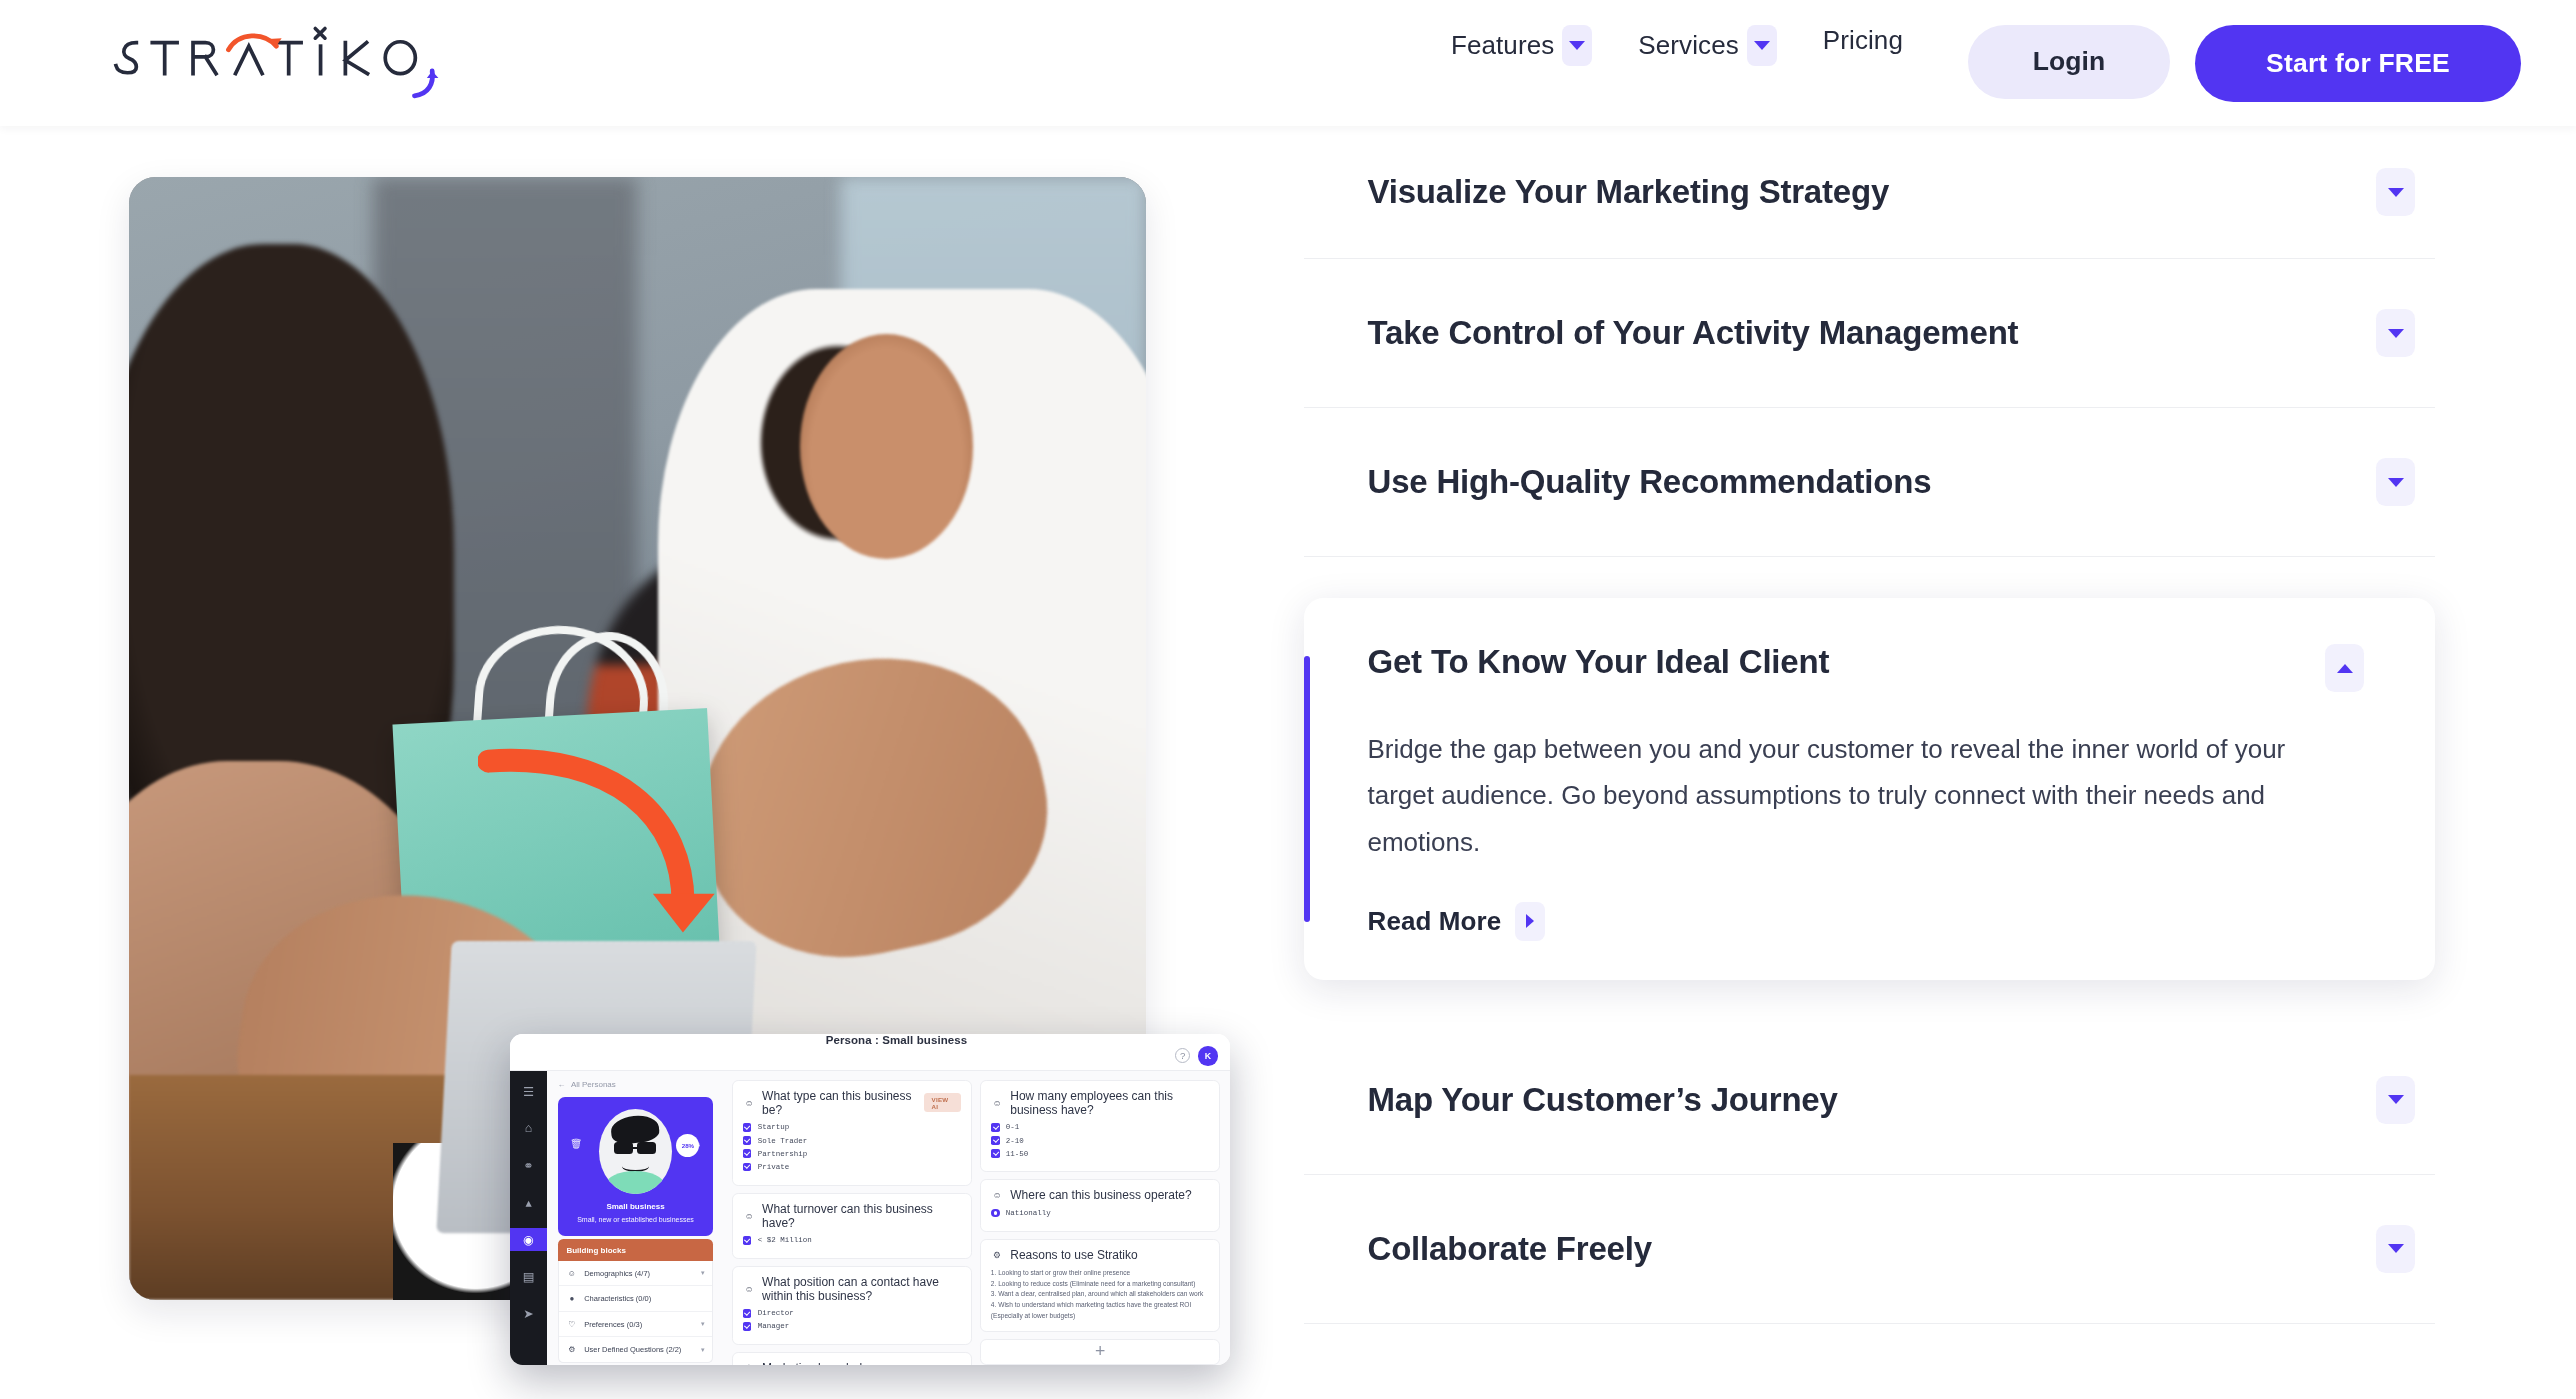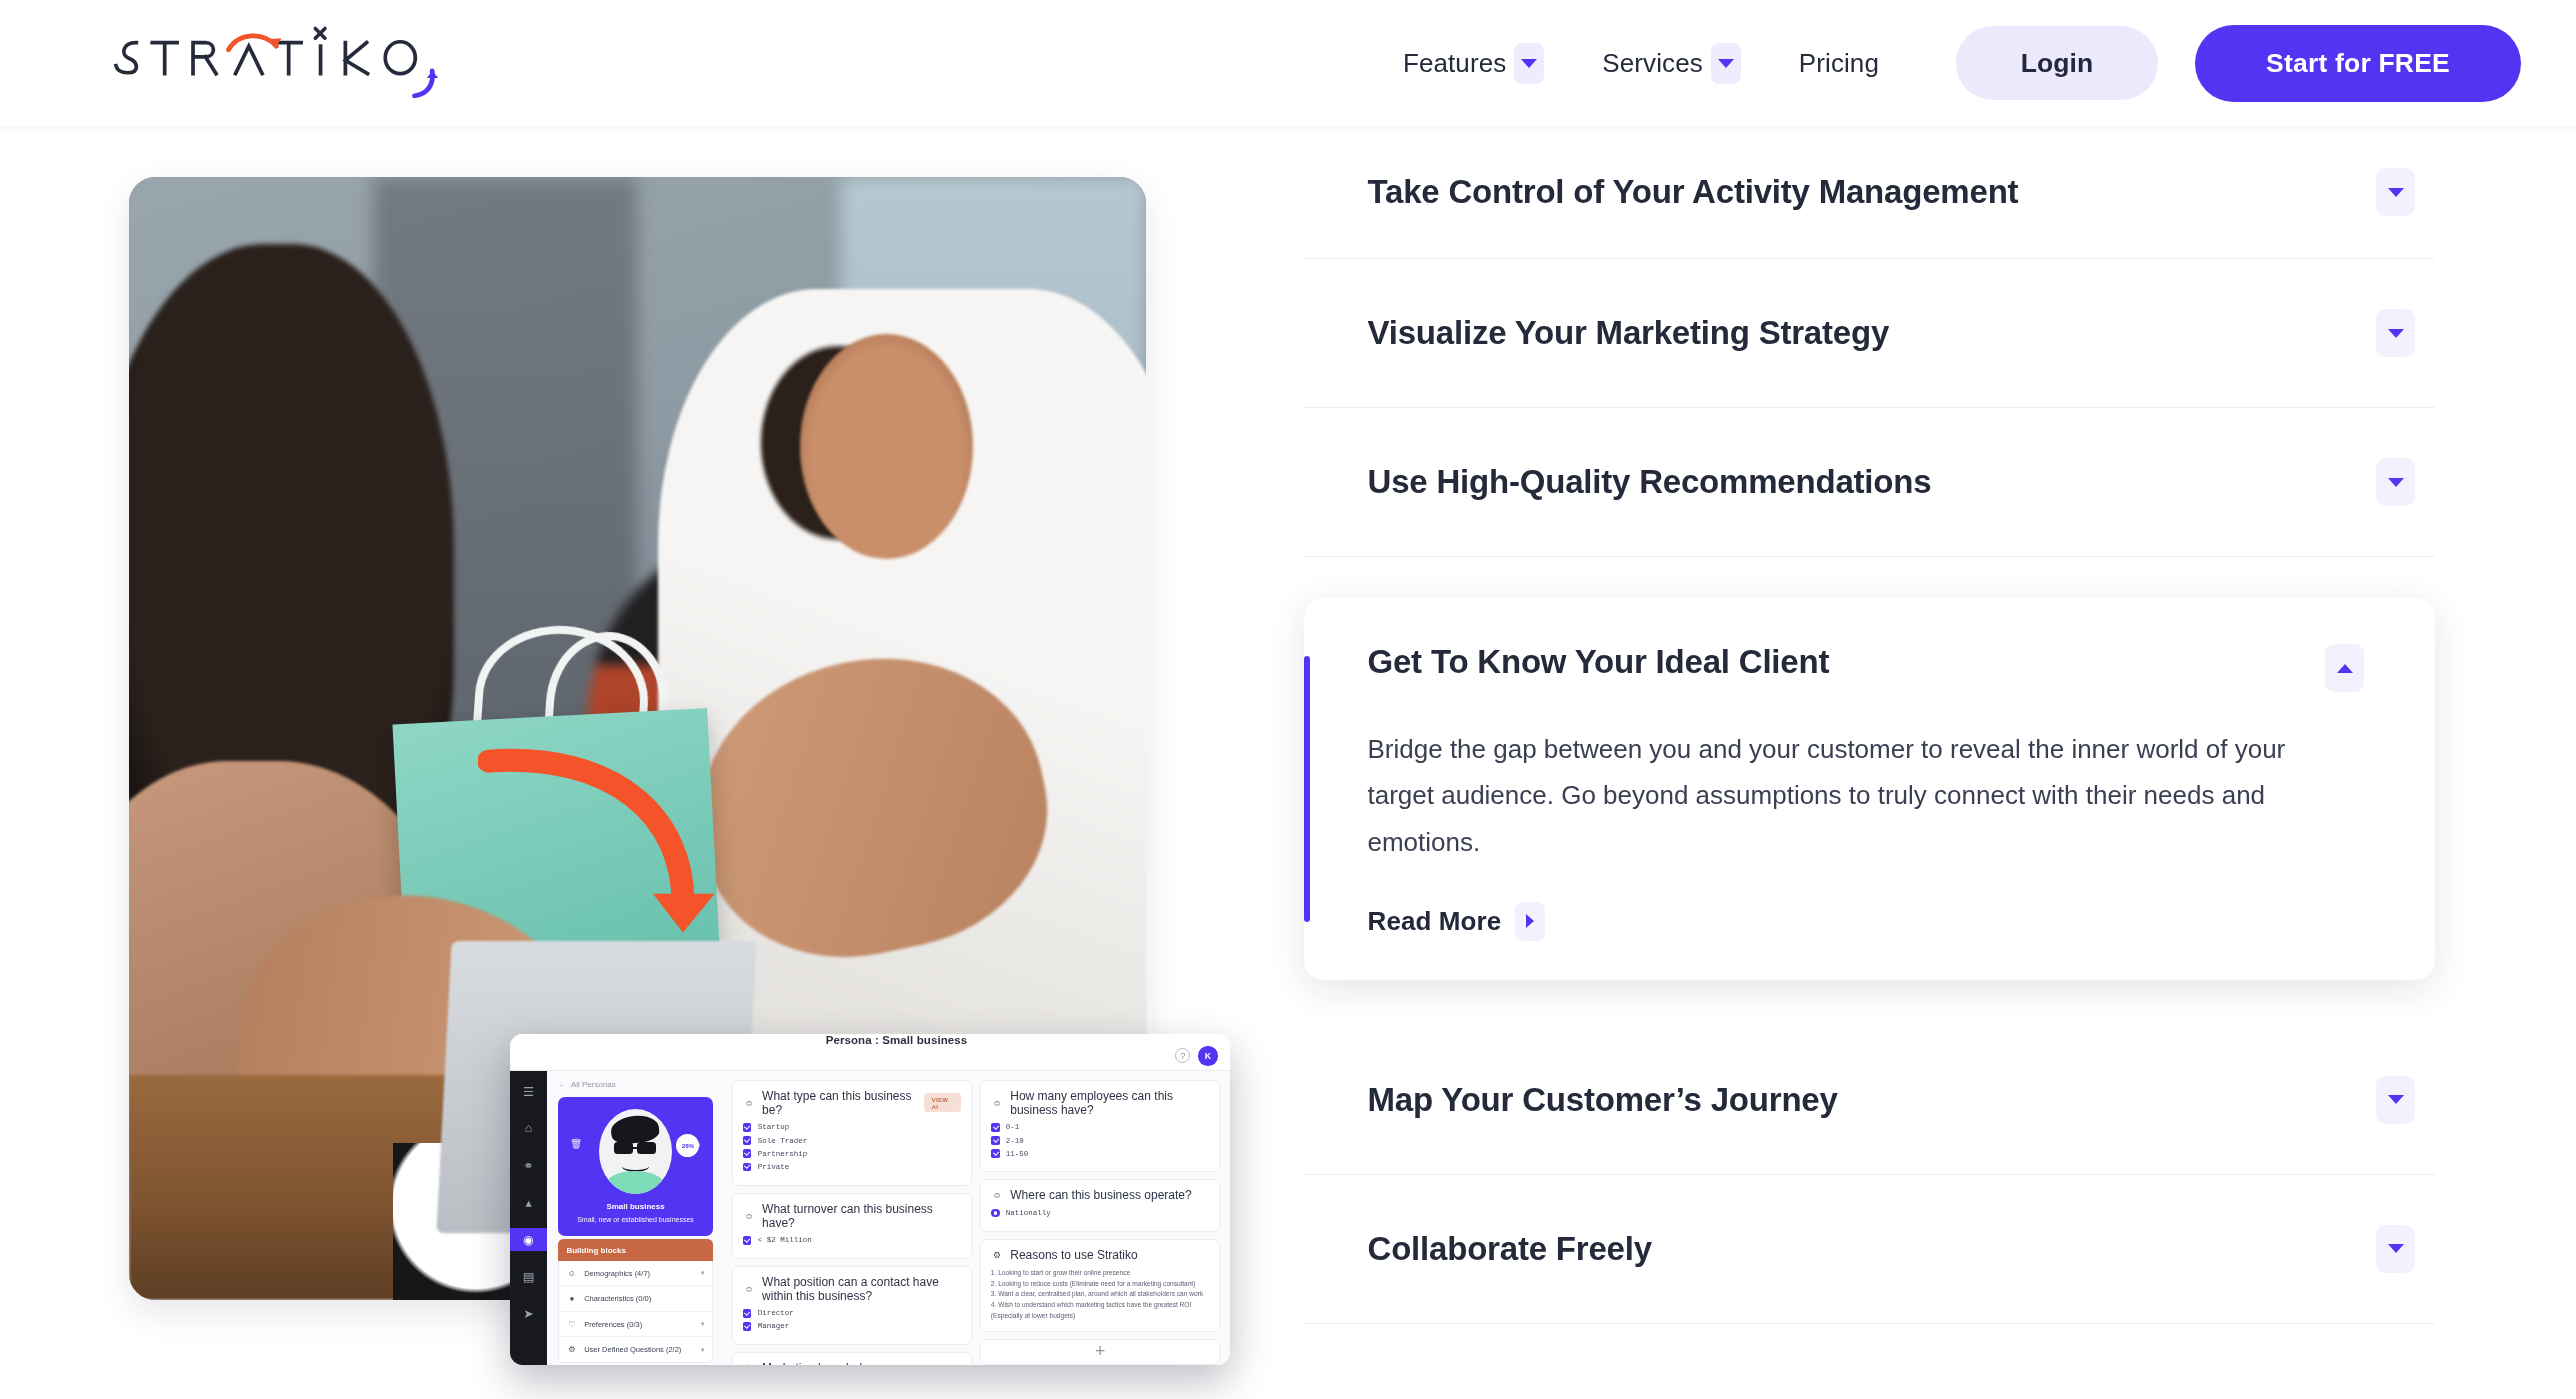--- a/index.html
+++ b/index.html
@@ -18,21 +18,21 @@
     width:2576px;
     background:#ffffff;
     display:flex;align-items:center;
     padding:0 55px 0 108px;
     box-shadow:0 2.7px 8.8px rgba(30,30,60,.055);
     z-index:30;
   }
   .logo-wrap{display:flex;align-items:center;height:100%;}
   .logo-svg{display:block;}
   .nav{
-    margin-left:auto;display:flex;align-items:center;gap:12px;
+    margin-left:auto;display:flex;align-items:flex-start;gap:0;
   }
   .nav-item{
     display:flex;align-items:center;gap:8px;
     font-size:26px;font-weight:400;color:#262B3C;
     padding:0 23px;cursor:pointer;letter-spacing:0.1px;
   }
   .nav-item.plain{padding-right:30px;}
   .caret-box{
     width:30px;height:41px;border-radius:8px;background:#EEECFD;
     display:flex;align-items:center;justify-content:center;flex:none;
@@ -606,28 +606,28 @@
 
         </div>
       </div>
     </div>
   </div>
 
   <div class="acc-col">
     <div class="acc-inner">
 
       <div class="acc-item">
-        <span class="acc-title">Take Control of Your Activity Management</span>
+        <span class="acc-title">Visualize Your Marketing Strategy</span>
         <span class="acc-toggle">
             <i class="caret-down"></i>
           </span>
       </div>
 
       <div class="acc-item">
-        <span class="acc-title">Visualize Your Marketing Strategy</span>
+        <span class="acc-title">Take Control of Your Activity Management</span>
         <span class="acc-toggle">
             <i class="caret-down"></i>
           </span>
       </div>
 
       <div class="acc-item">
         <span class="acc-title">Use High-Quality Recommendations</span>
         <span class="acc-toggle">
             <i class="caret-down"></i>
           </span>

